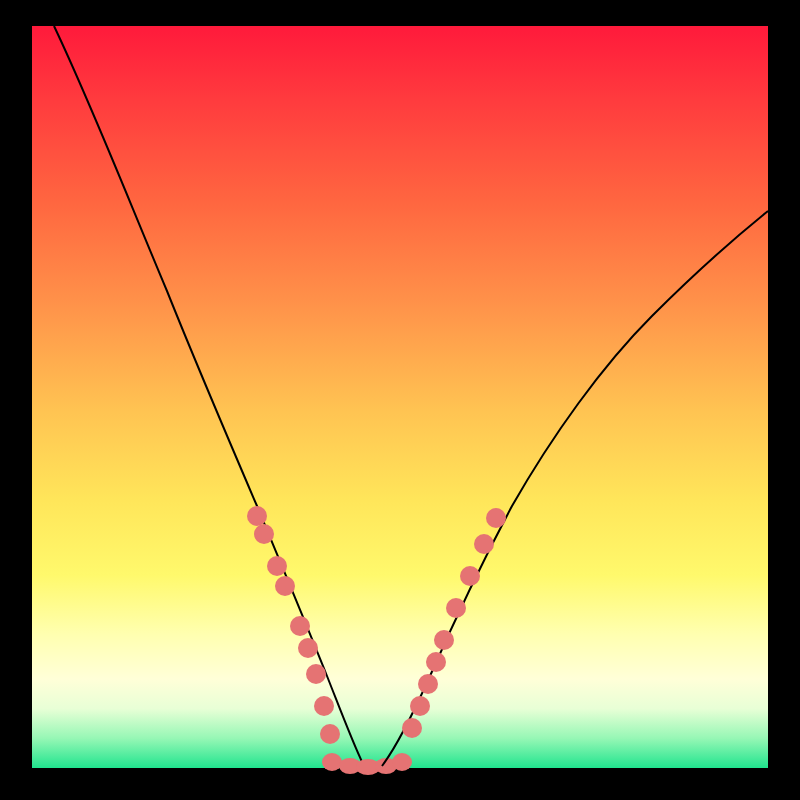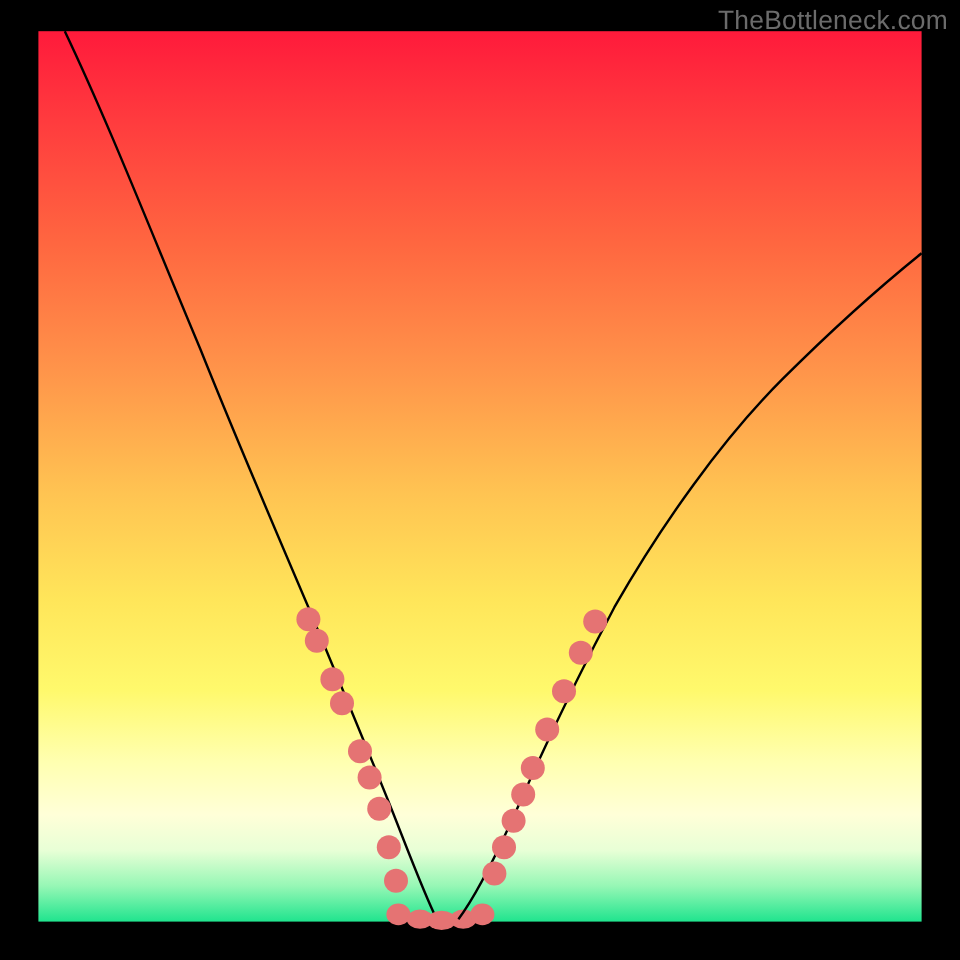--- a/index.html
+++ b/index.html
@@ -70,21 +70,20 @@
   }
   .blob {
     fill: #e57373;
     stroke: none;
   }
 </style>
 </head>
 <body>
 
 <div class="frame">
-  <div class="watermark">TheBottleneck.com</div>
   <div class="plot">
     <svg class="curves" viewBox="0 0 736 742" preserveAspectRatio="none">
 
       <path class="curve" d="M 22 0
            C 60 80, 95 170, 135 265
            C 165 340, 195 410, 225 480
            C 250 540, 275 600, 295 650
            C 310 688, 322 720, 332 740"></path>
 
       <ellipse class="blob" cx="300" cy="736" rx="10" ry="9"></ellipse>

